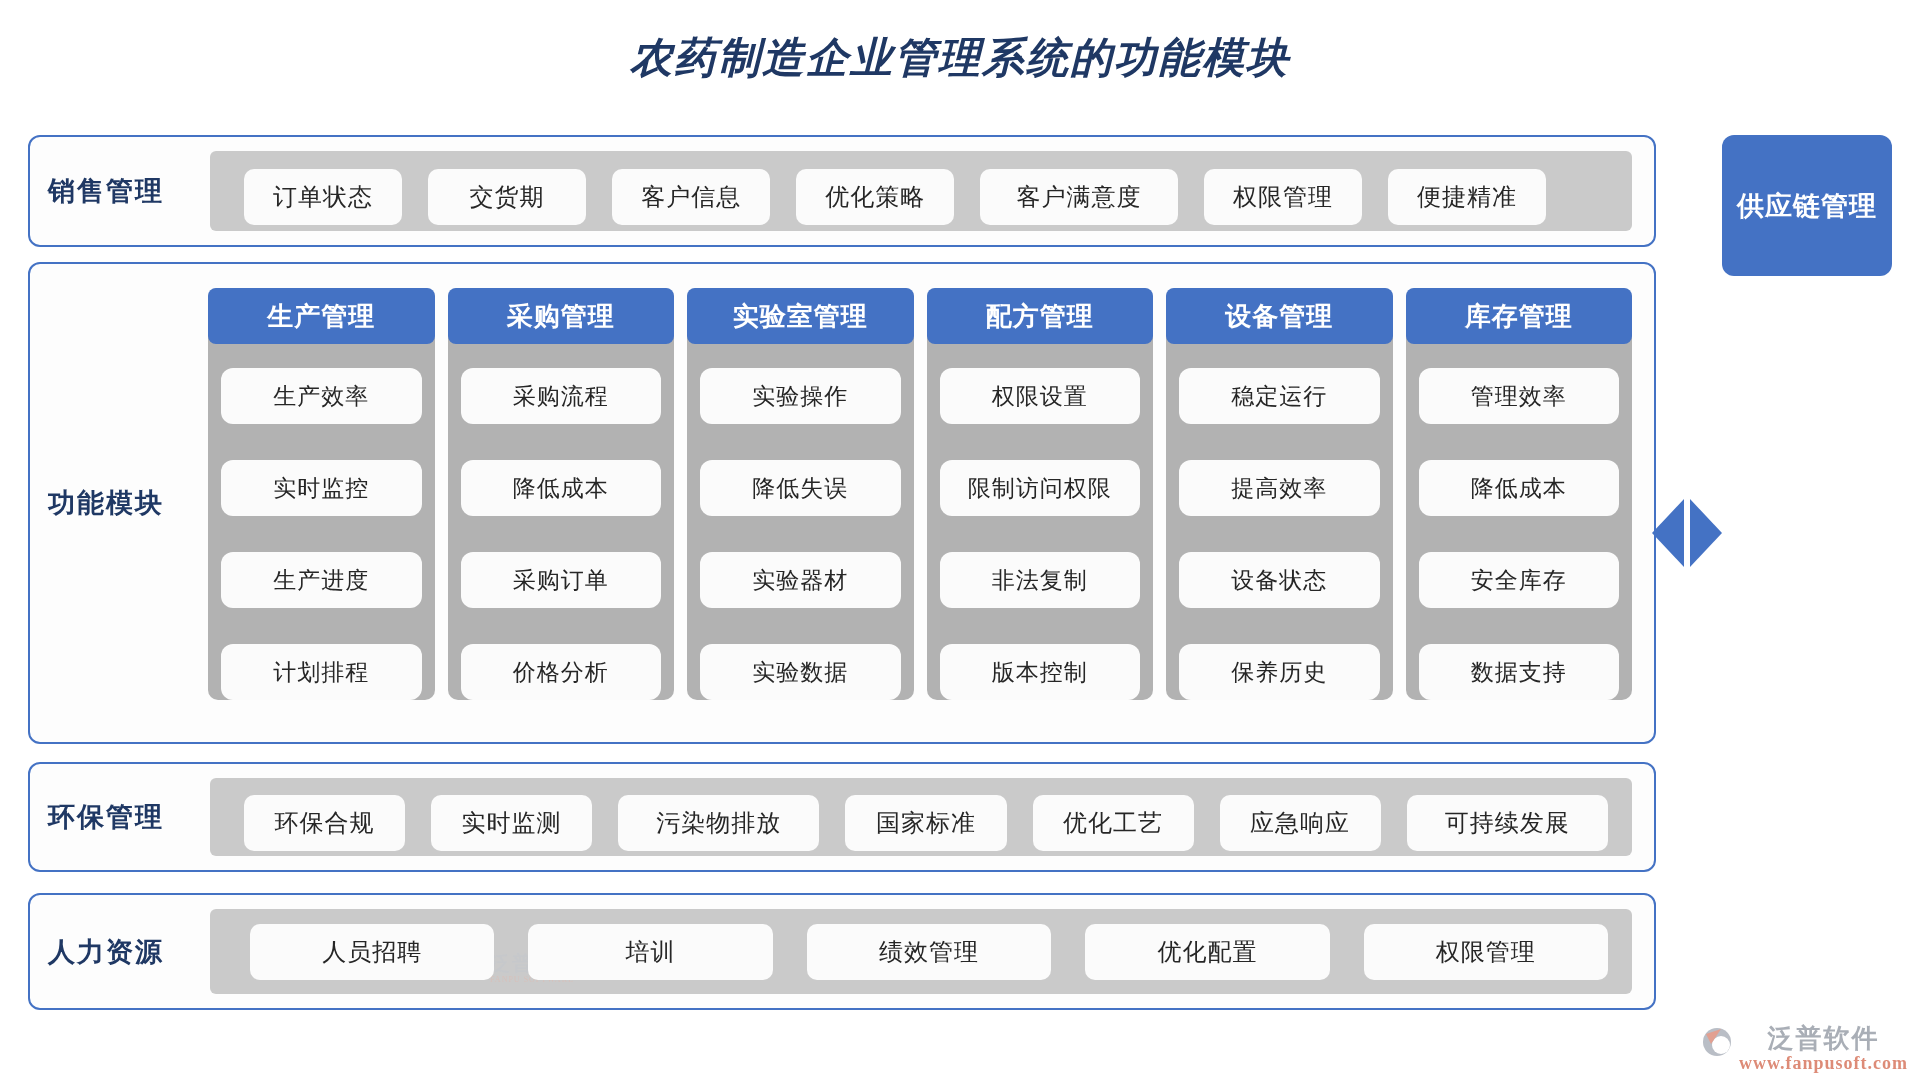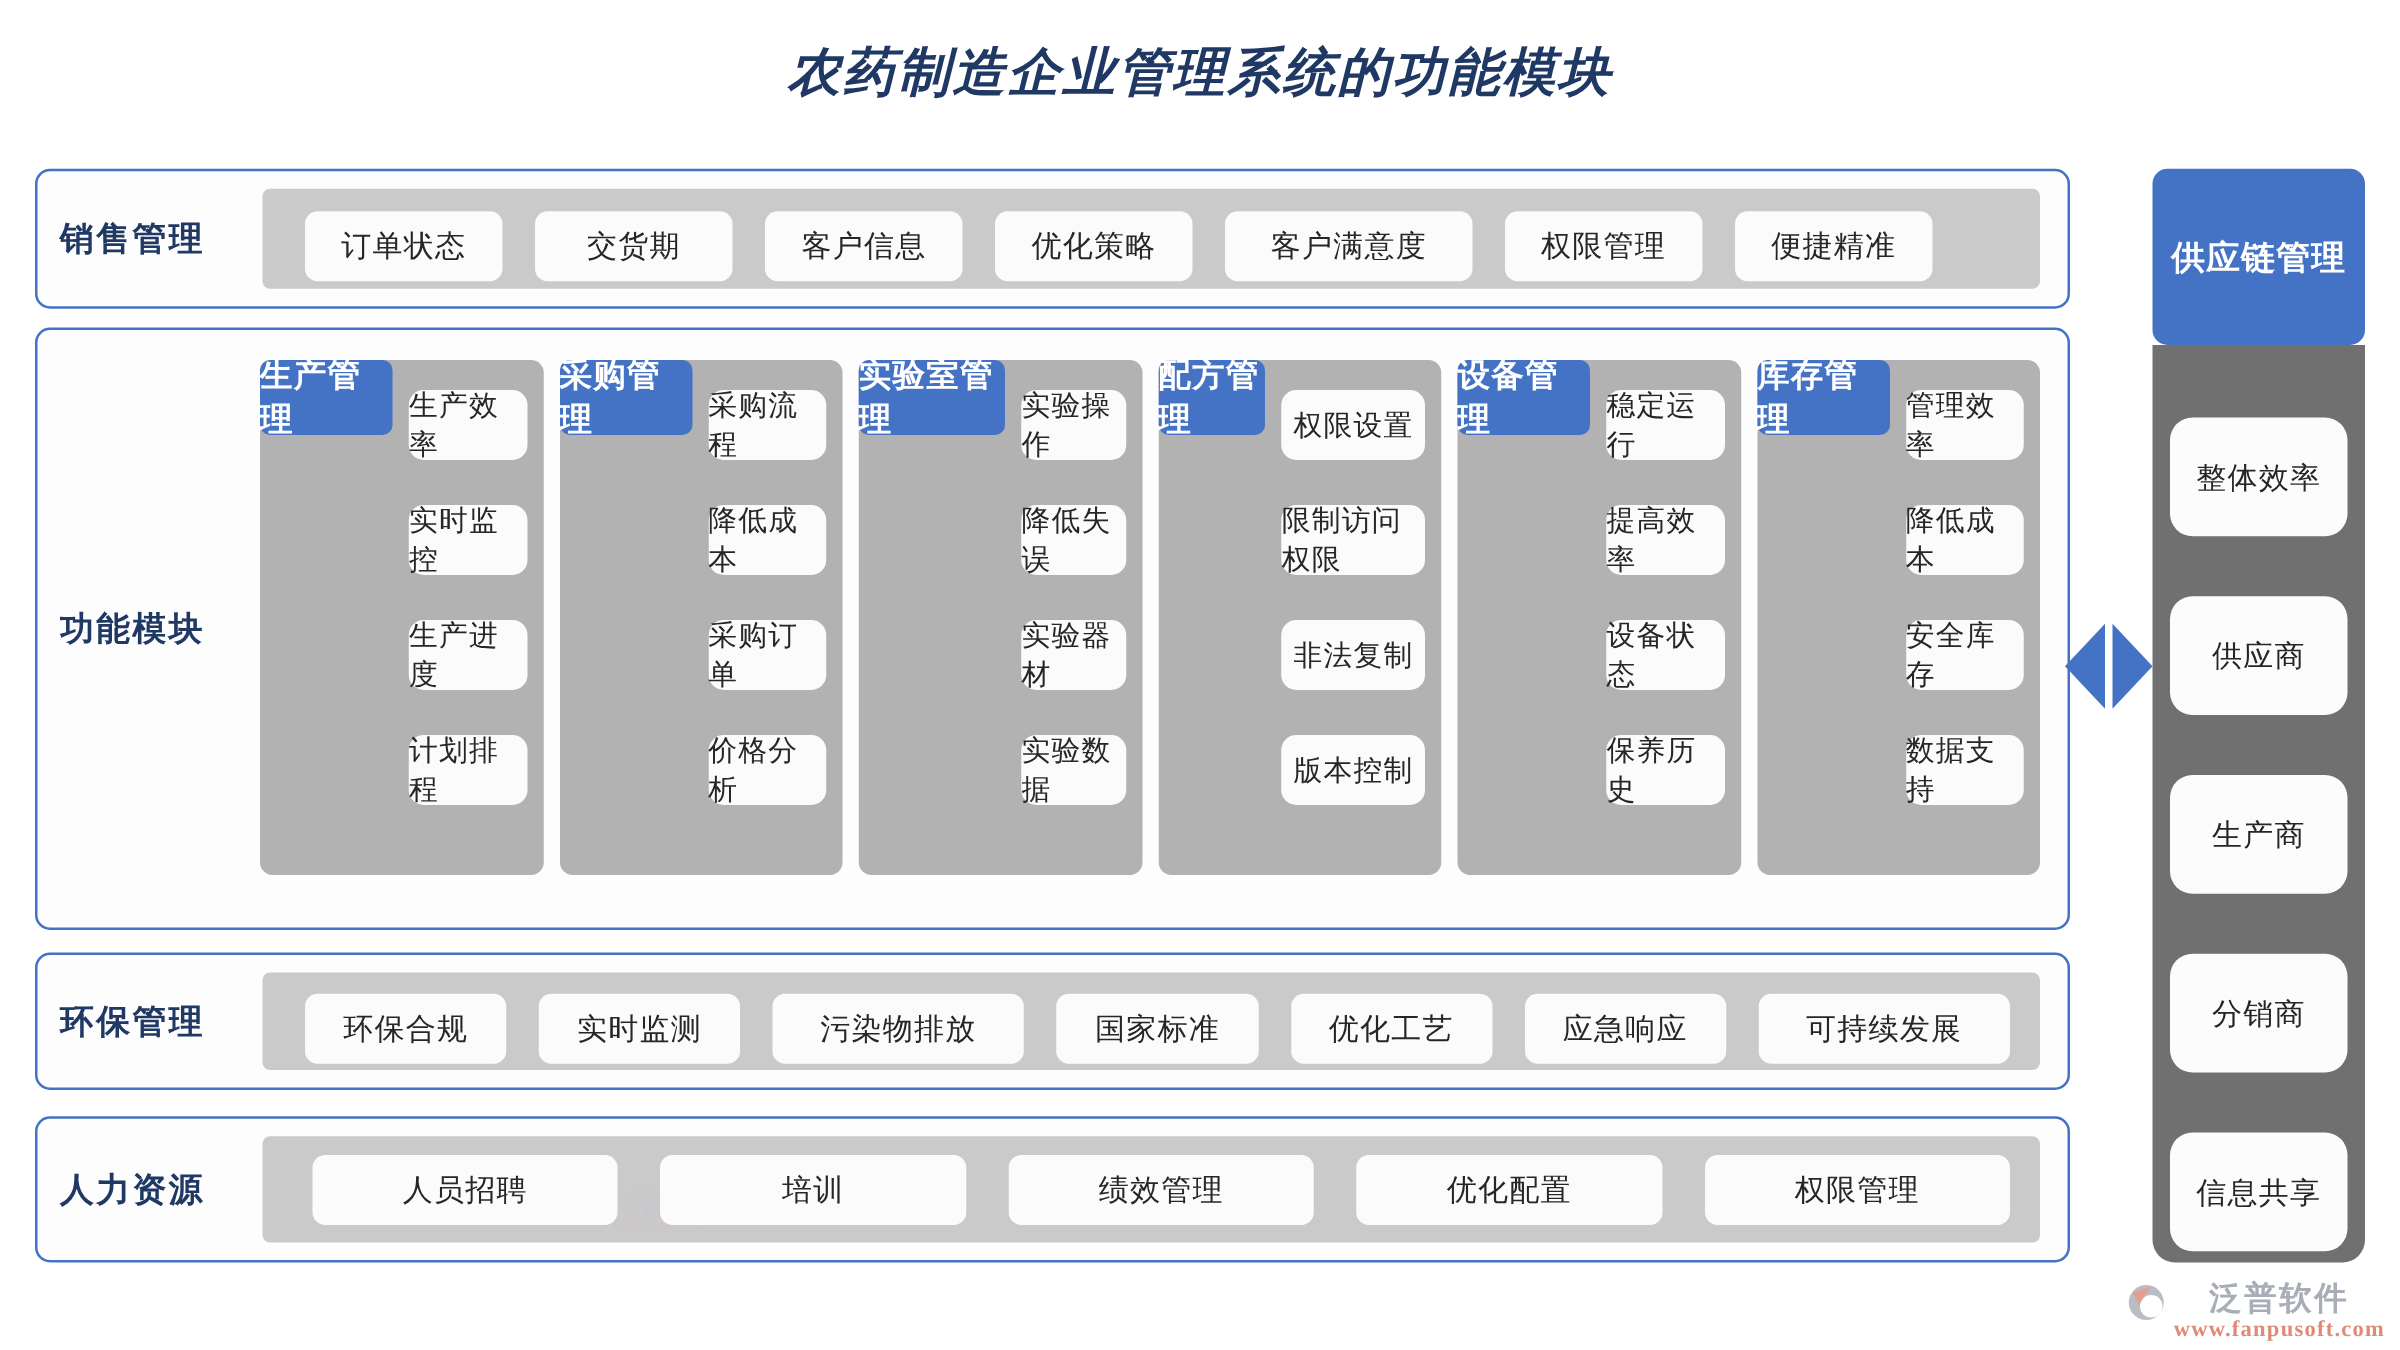--- a/index.html
+++ b/index.html
@@ -32,21 +32,21 @@
   .chip.wide{flex:1.25;}
 
   #sales-row{top:135px;height:112px;}
   #sales-row .row-tray{padding-right:86px;}
 
   
   #main-box{top:262px;height:482px;}
   #main-box .row-label{align-self:stretch;}
   .columns{position:absolute;left:178px;top:24px;width:1424px;height:412px;
     display:flex;gap:13px;}
-  .col{flex:1;background:var(--colgray);border-radius:10px;display:flex;}
+  .col{flex:1;background:var(--colgray);border-radius:10px;display:flex;flex-direction:column;}
   .col-header{height:60px;background:var(--blue);border-radius:8px;
     display:flex;align-items:center;justify-content:center;
     color:#fff;font-weight:bold;font-size:26px;letter-spacing:1px;}
   .col-items{display:flex;flex-direction:column;gap:36px;padding:24px 13px 0;}
   .col-items .chip{flex:none;height:56px;border-radius:12px;font-size:23px;}
 
   #env-row{top:762px;height:110px;}
   #hr-row{top:893px;height:117px;}
   #hr-row .row-tray{gap:34px;padding:0 24px 0 40px;}
 
@@ -199,27 +199,20 @@
       <div class="chip">人员招聘</div>
       <div class="chip">培训</div>
       <div class="chip">绩效管理</div>
       <div class="chip">优化配置</div>
       <div class="chip">权限管理</div>
     </div>
   </section>
 
   <aside class="supply">
     <div class="supply-header">供应链管理</div>
-    <div class="supply-body">
-      <div class="card">整体效率</div>
-      <div class="card">供应商</div>
-      <div class="card">生产商</div>
-      <div class="card">分销商</div>
-      <div class="card">信息共享</div>
-    </div>
   </aside>
 
   <div class="arrow">
     <span class="tri tri-left"></span>
     <span class="tri tri-right"></span>
   </div>
 
   <div class="footer-logo">
     <svg width="32" height="32" viewBox="0 0 32 32">
       <circle cx="16" cy="16" r="14" fill="#b9bec6"></circle>

